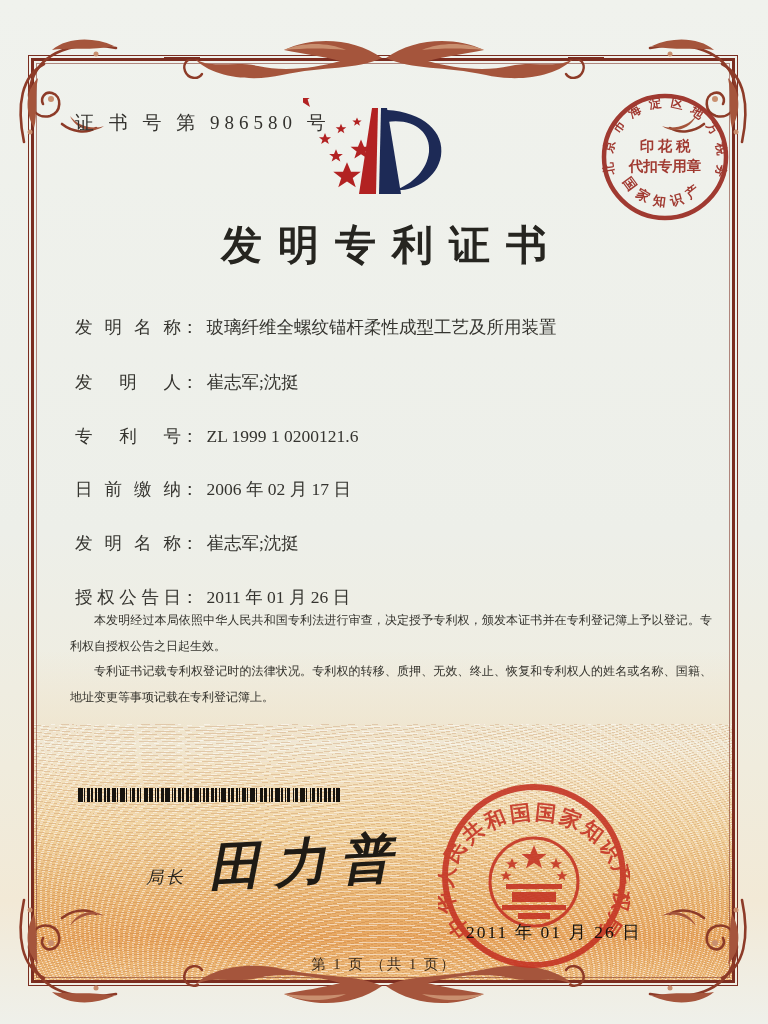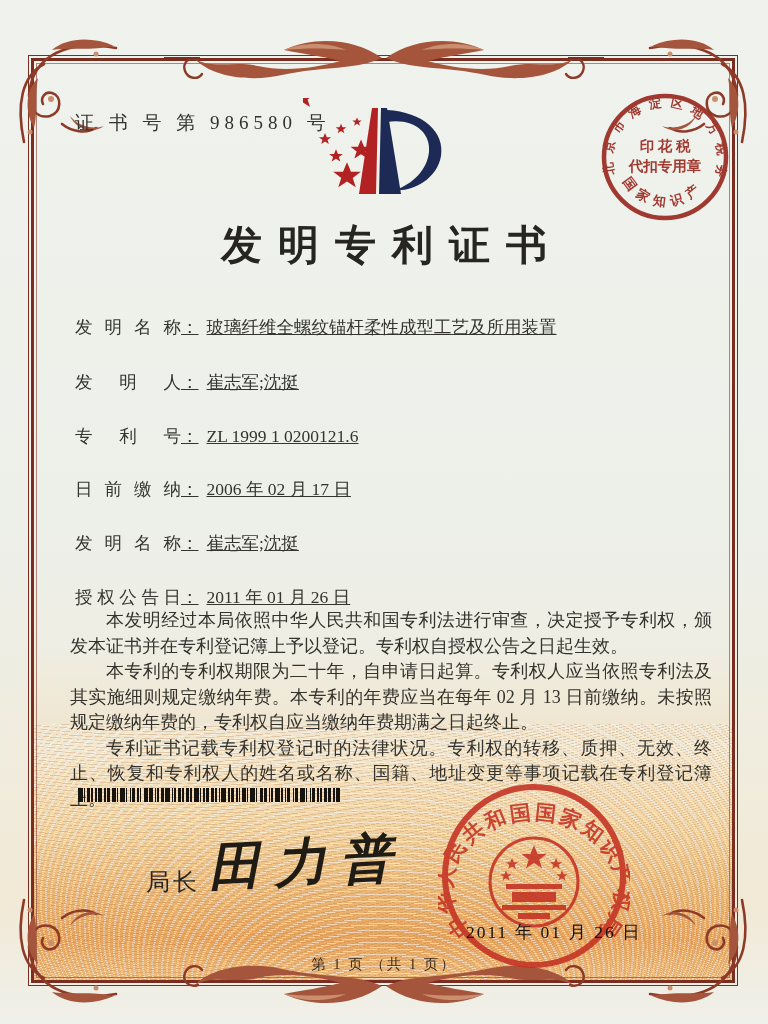--- a/index.html
+++ b/index.html
@@ -42,28 +42,28 @@
   .mid-ornament.top{top:28px;}
   .mid-ornament.bottom{bottom:8px; transform:translateX(-50%) scaleY(-1);}
   
   .certno{position:absolute; left:75px; top:110px; font-size:19px; letter-spacing:5px; color:#33322e;}
   .logo{position:absolute; left:303px; top:98px; width:150px; height:108px;}
   .stamp{position:absolute; left:584px; top:76px; width:162px; height:162px; opacity:.92;}
   .title{
     position:absolute; left:0; right:0; top:218px; text-align:center;
     font-size:41px; font-weight:700; letter-spacing:16px; color:#262520; text-indent:16px;
   }
-  .field{position:absolute; left:75px; font-size:17.5px; white-space:nowrap; color:#35342f;text-decoration:underline;}
+  .field{position:absolute; left:75px; font-size:17.5px; white-space:nowrap; color:#35342f;}
   .flabel{display:inline-block; width:106px; text-align:justify; text-align-last:justify; vertical-align:bottom;}
   .fcolon{margin-right:8px;}
-  .paras{position:absolute; left:70px; width:642px; top:608px; font-size:18px; line-height:25.5px; text-align:justify; color:#33322c;}
+  .paras{position:absolute; left:70px; width:642px; top:608px; font-size:12px; line-height:25.5px; text-align:justify; color:#33322c;}
   .paras p{margin:0; text-indent:2em;}
   .barcode{position:absolute; left:78px; top:788px; height:14px; display:flex; align-items:stretch;}
   .barcode div{background:#17140f;}
-  .sig-label{position:absolute; left:146px; top:866px; font-size:24px; color:#2a2620; letter-spacing:3px;}
+  .sig-label{position:absolute; left:146px; top:866px; font-size:17px; color:#2a2620; letter-spacing:3px;font-style:italic;}
   .sig-name{
     position:absolute; left:208px; top:828px; font-size:52px; font-style:italic; font-weight:700;
     color:#1f1b15; transform:rotate(-3deg); letter-spacing:14px; white-space:nowrap;
   }
   .seal{position:absolute; left:438px; top:780px; width:192px; height:192px;}
   .seal-date{position:absolute; left:466px; top:920px; font-size:17.5px; color:#17140f; letter-spacing:2px; z-index:3;}
   .footer{position:absolute; left:0; right:0; top:955px; text-align:center; font-size:14.5px; color:#3a2a1a; letter-spacing:2px;}
 </style>
 </head>
 <body>
@@ -206,21 +206,20 @@
   </div>
   <div class="field" style="top:531px">
     <span class="flabel">发明名称</span><span class="fcolon">：</span><span>崔志军;沈挺</span>
   </div>
   <div class="field" style="top:585px">
     <span class="flabel">授权公告日</span><span class="fcolon">：</span><span>2011 年 01 月 26 日</span>
   </div>
 
   <div class="paras">
     <p>本发明经过本局依照中华人民共和国专利法进行审查，决定授予专利权，颁发本证书并在专利登记簿上予以登记。专利权自授权公告之日起生效。</p>
-    <p>本专利的专利权期限为二十年，自申请日起算。专利权人应当依照专利法及其实施细则规定缴纳年费。本专利的年费应当在每年 02 月 13 日前缴纳。未按照规定缴纳年费的，专利权自应当缴纳年费期满之日起终止。</p>
     <p>专利证书记载专利权登记时的法律状况。专利权的转移、质押、无效、终止、恢复和专利权人的姓名或名称、国籍、地址变更等事项记载在专利登记簿上。</p>
   </div>
 
   <div class="barcode" id="barcode">
       <div style="width: 4.65px; margin-right: 1px;"></div>
       <div style="width: 1.55px; margin-right: 2px;"></div>
       <div style="width: 3.1px; margin-right: 1px;"></div>
       <div style="width: 1.55px; margin-right: 2.4px;"></div>
       <div style="width: 1.55px; margin-right: 1px;"></div>
       <div style="width: 4.65px; margin-right: 2px;"></div>

